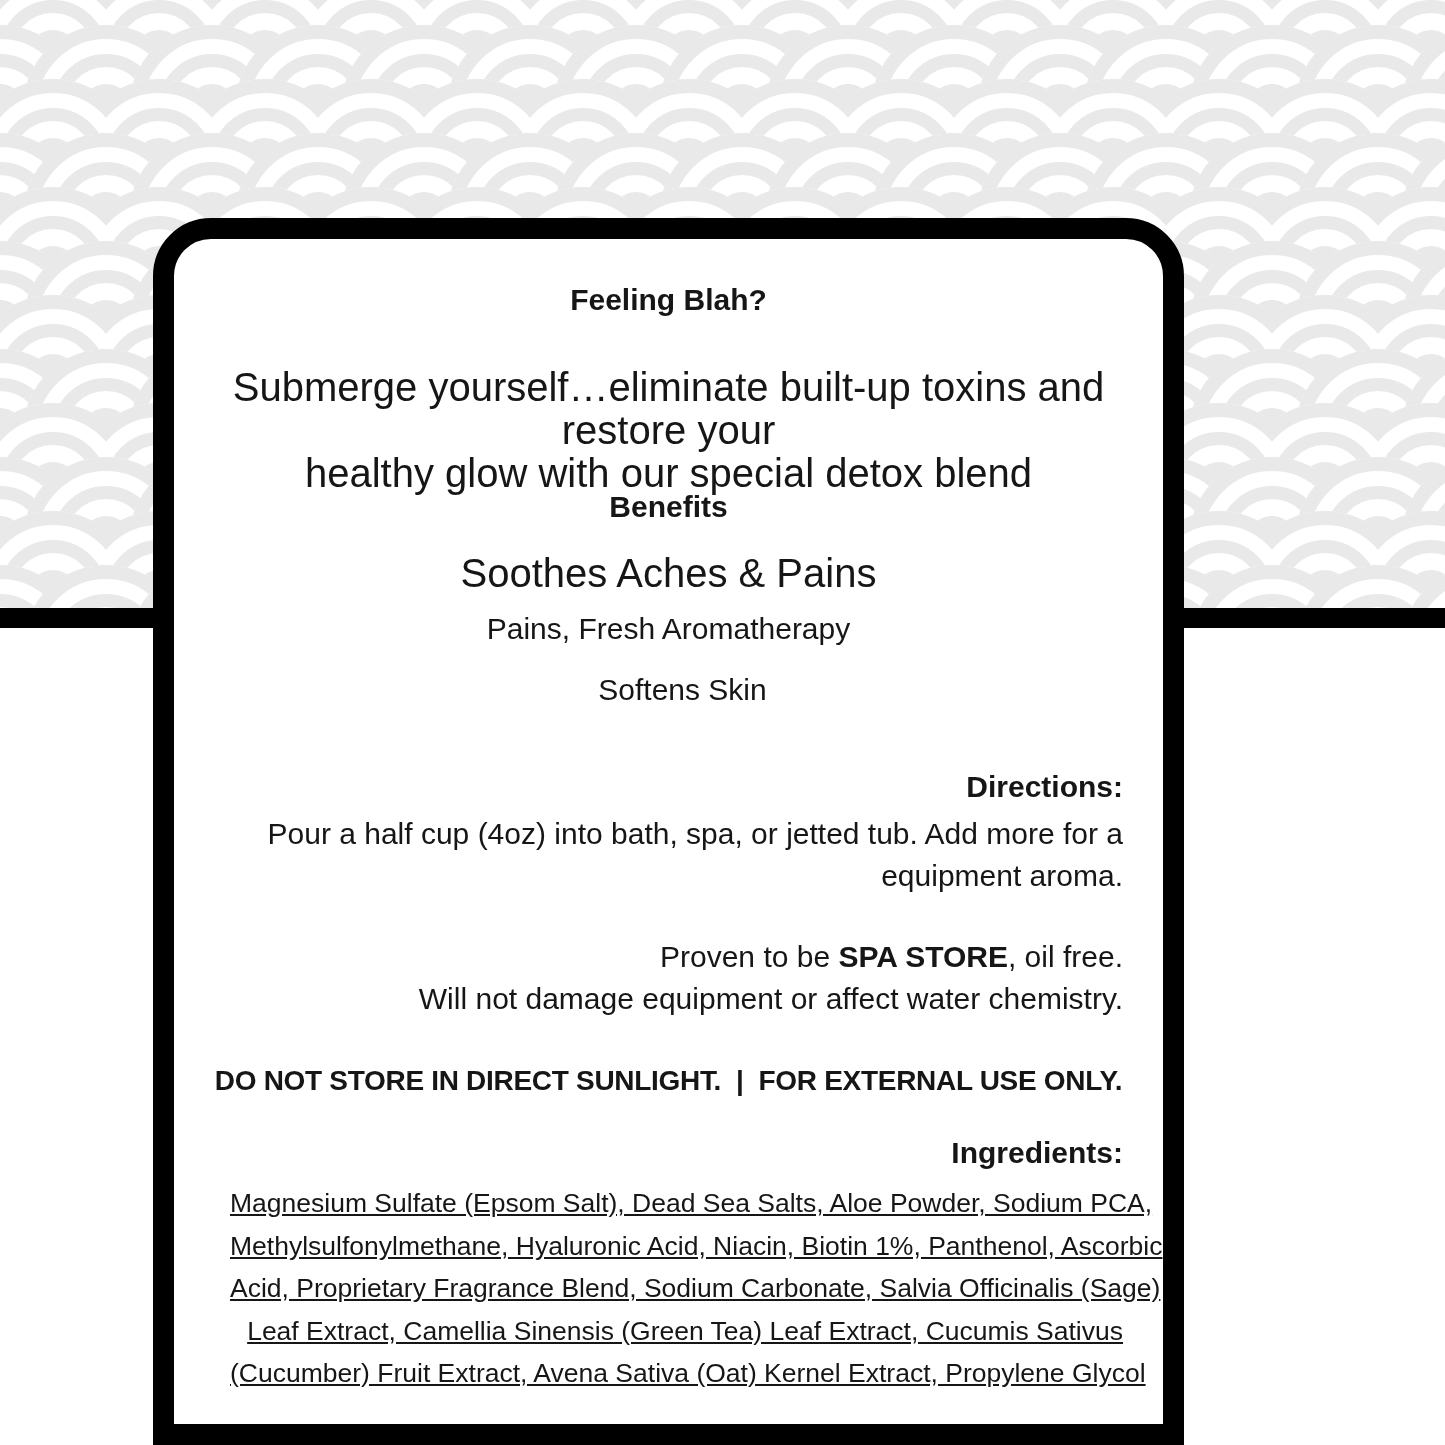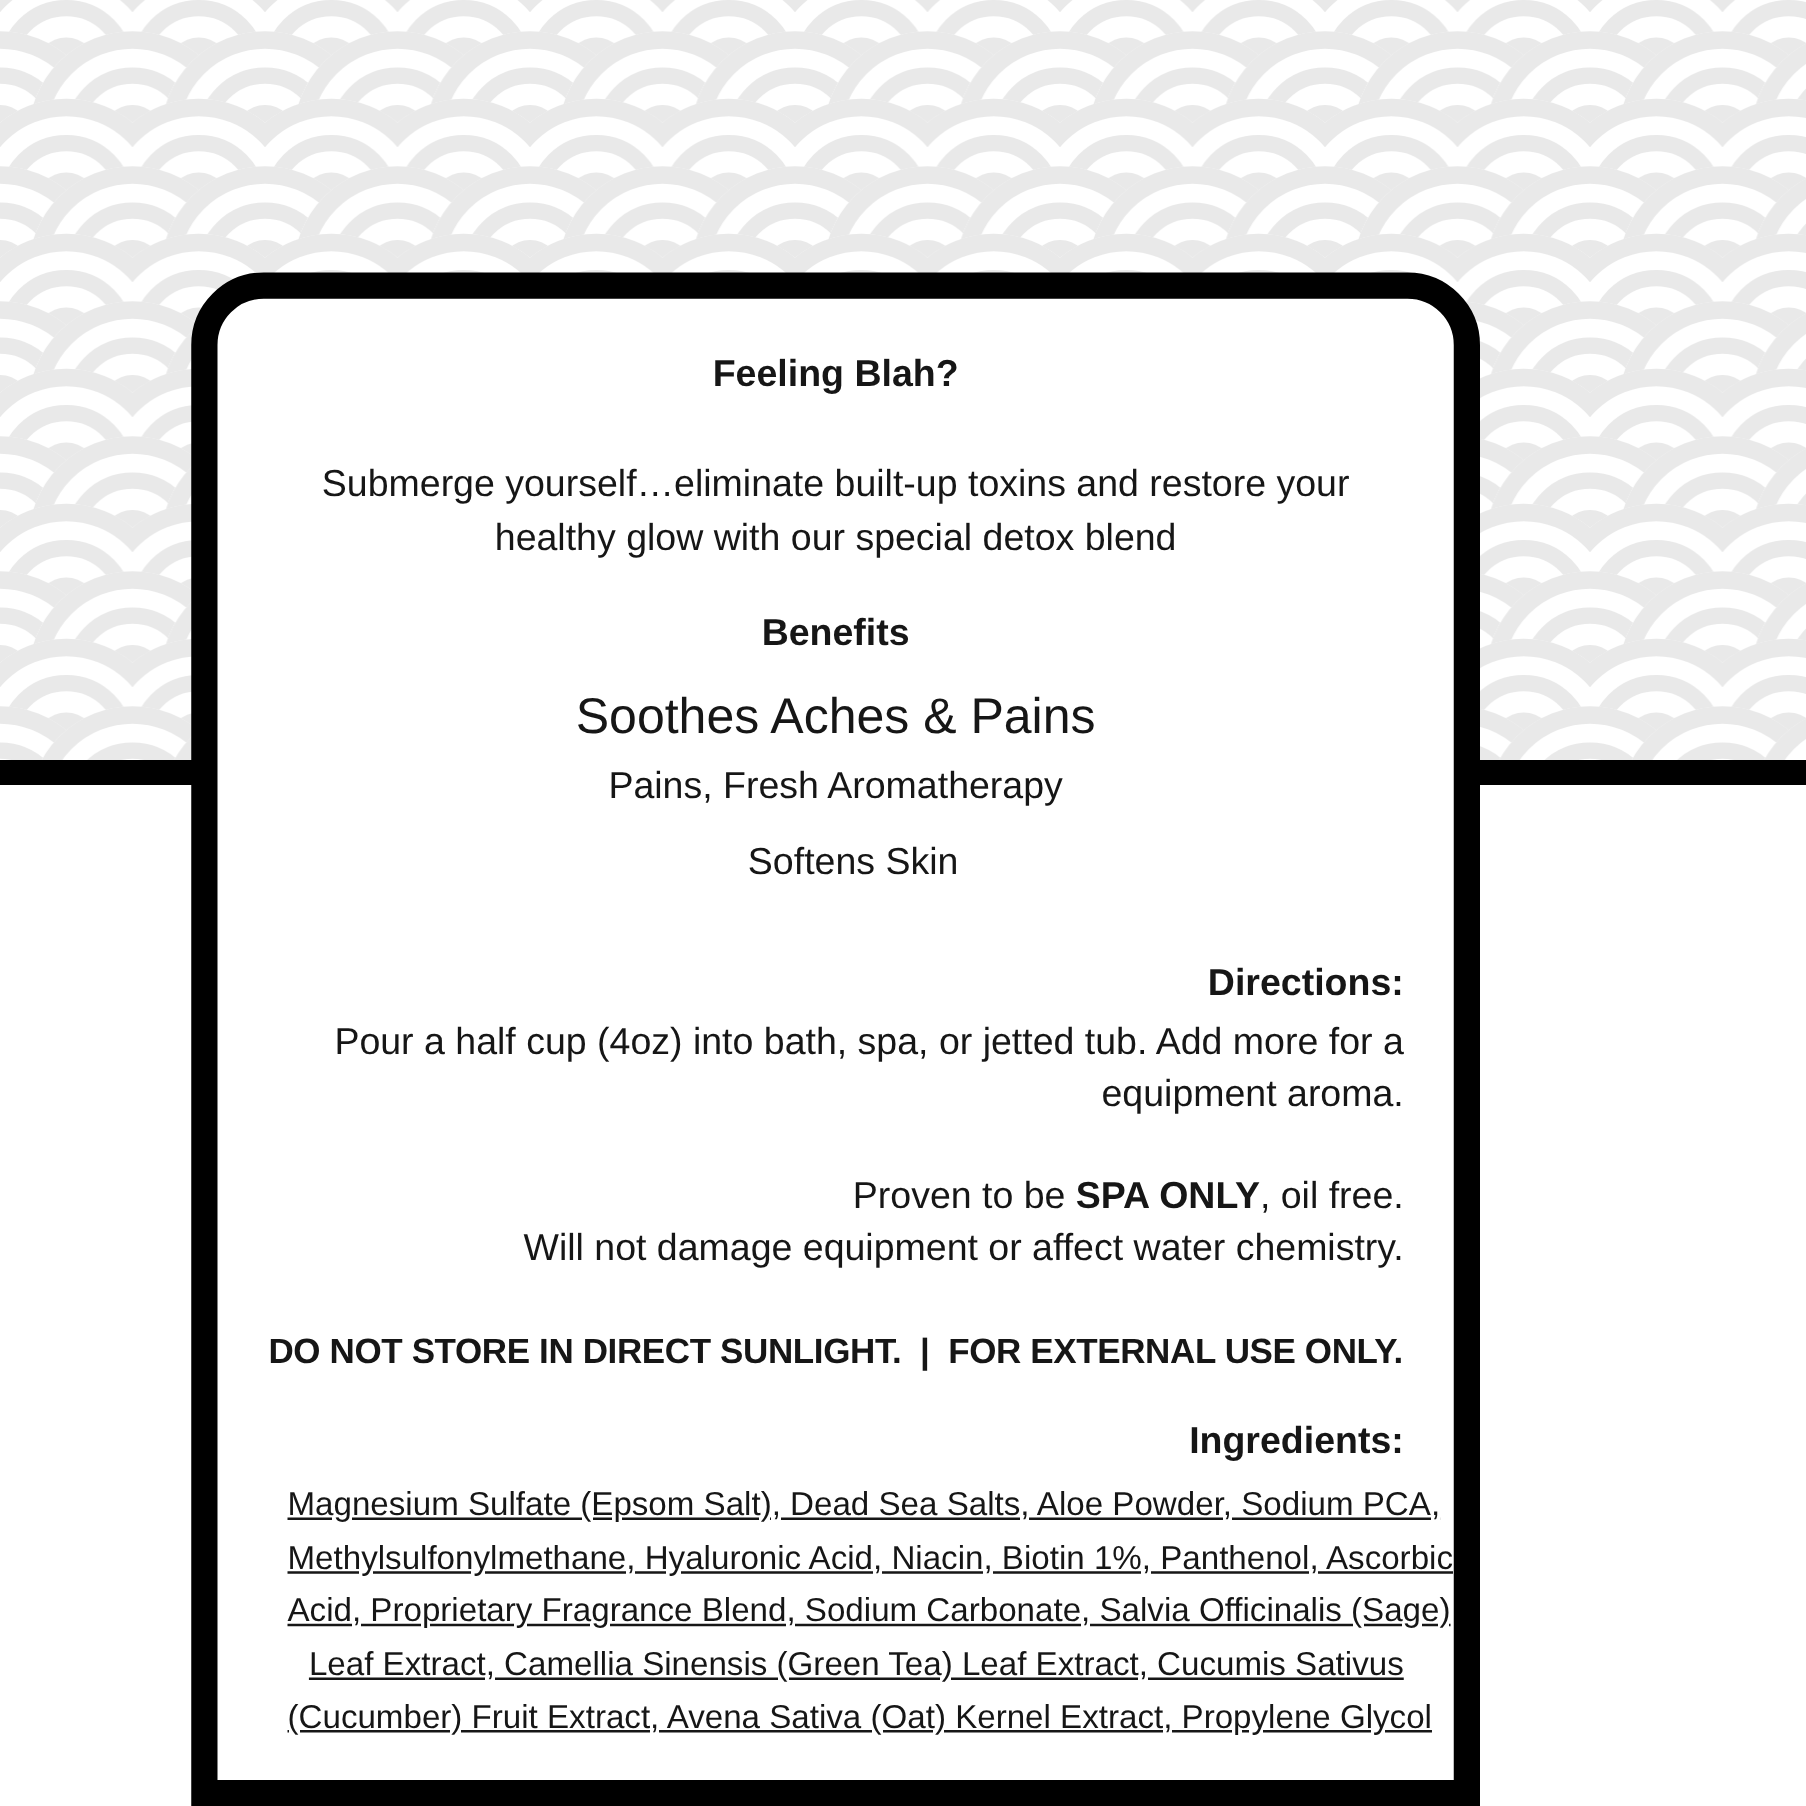--- a/index.html
+++ b/index.html
@@ -37,21 +37,21 @@
     border: 21px solid var(--ink);
     border-radius: 58px 58px 0 0;
     z-index: 2;
     overflow: hidden;
   }
   .card .abs { position: absolute; }
   .centered { left: 0; right: 0; text-align: center; }
   .lefted { left: 56px; right: 40px; text-align: right; }
 
   .headline { top: 44px; font-size: 30px; font-weight: bold; }
-  .intro { top: 127px; font-size: 30px; line-height: 43px; }
+  .intro { top: 127px; font-size: 40px; line-height: 43px; }
   .benefits-title { top: 251px; font-size: 30px; font-weight: bold; }
   .benefit-1 { top: 312px; font-size: 40px; }
   .benefit-2 { top: 373px; font-size: 30px; }
   .benefit-3 { top: 434px; font-size: 30px; padding-left: 28px; }
   .dir-title { top: 531px; font-size: 30px; font-weight: bold; }
   .dir-text { top: 574px; font-size: 30px; line-height: 42px; }
   .spa-text { top: 697px; font-size: 30px; line-height: 42px; }
   .warning {
     top: 826px; font-size: 28px; font-weight: bold;
     letter-spacing: -0.3px; white-space: pre-wrap;
@@ -138,21 +138,21 @@
     <div class="abs centered benefit-3">Softens Skin</div>
 
     <div class="abs lefted dir-title">Directions:</div>
 
     <div class="abs lefted dir-text">
       <div>Pour a half cup (4oz) into bath, spa, or jetted tub. Add more for a</div>
       <div>equipment aroma.</div>
     </div>
 
     <div class="abs lefted spa-text">
-      <div><span>Proven to be </span><b>SPA ONLY</b><span>, oil free.</span></div>
+      <div><span>Proven to be </span><b>SPA STORE</b><span>, oil free.</span></div>
       <div>Will not damage equipment or affect water chemistry.</div>
     </div>
 
     <div class="abs centered warning">DO NOT STORE IN DIRECT SUNLIGHT.  |  FOR EXTERNAL USE ONLY.</div>
 
     <div class="abs lefted ing-title">Ingredients:</div>
 
     <div class="abs lefted ing-lines">
       <div>Magnesium Sulfate (Epsom Salt), Dead Sea Salts, Aloe Powder, Sodium PCA,</div>
       <div>Methylsulfonylmethane, Hyaluronic Acid, Niacin, Biotin 1%, Panthenol, Ascorbic</div>

